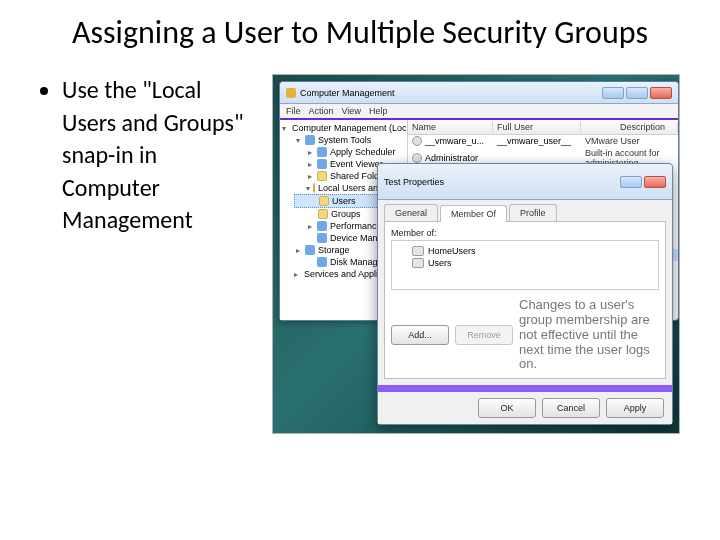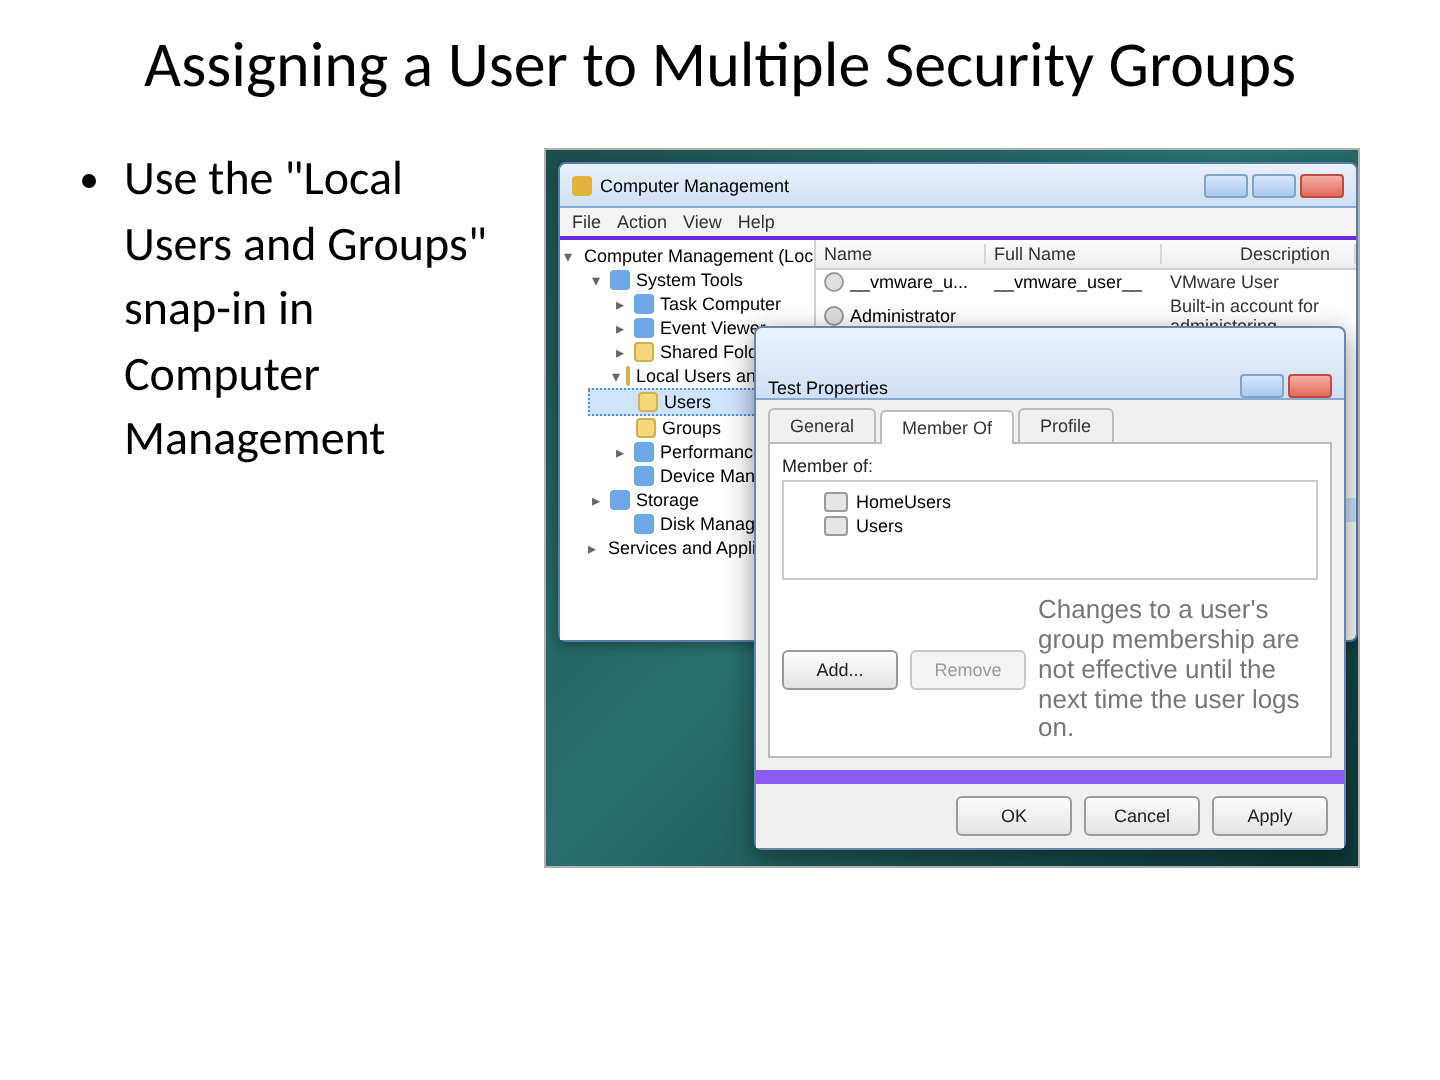--- a/index.html
+++ b/index.html
@@ -132,21 +132,21 @@
     left: 104px; top: 88px;
     width: 296px; height: 262px;
     background:#f0f0f0;
     border:1px solid #6b86a9;
     border-radius:4px;
     box-shadow: 0 4px 14px rgba(0,0,0,.45);
     display:flex; flex-direction:column;
   }
   .dlg .titlebar {
     height:36px; background:linear-gradient(#eaf2fc,#cfe0f4);
-    border-bottom:1px solid #8aa9cf; display:flex; align-items:flex-end;
+    border-bottom:1px solid #8aa9cf; display:flex; align-items:center;
     padding:0 6px; border-radius:4px 4px 0 0;
   }
   .dlg .titlebar .btns{margin-left:auto; display:flex; gap:2px;}
 
   .tabs {
     display:flex; gap:2px; padding:4px 6px 0 6px;
   }
   .tab {
     padding:3px 10px; background:#f0f0f0; border:1px solid #bcbcbc;
     border-bottom:none; border-radius:3px 3px 0 0; color:#333;text-align:right;
@@ -217,21 +217,21 @@
                 <span>Computer Management (Local)</span>
               </div>
             <div class="node sub">
                 <span class="tw">▾</span>
                 <span class="ico tool"></span>
                 <span>System Tools</span>
               </div>
             <div class="node sub2">
                 <span class="tw">▸</span>
                 <span class="ico tool"></span>
-                <span>Task Computer</span>
+                <span>Apply Scheduler</span>
               </div>
             <div class="node sub2">
                 <span class="tw">▸</span>
                 <span class="ico tool"></span>
                 <span>Event Viewer</span>
               </div>
             <div class="node sub2">
                 <span class="tw">▸</span>
                 <span class="ico folder"></span>
                 <span>Shared Folders</span>
@@ -272,21 +272,21 @@
             <div class="node sub">
                 <span class="tw">▸</span>
                 <span class="ico tool"></span>
                 <span>Services and Applications</span>
               </div>
           </div>
 
           <div class="listpane">
             <div class="cols">
               <div class="c1">Name</div>
-              <div class="c2">Full Name</div>
+              <div class="c2">Full User</div>
               <div class="c3">Description</div>
             </div>
             <div class="rows">
               <div class="row">
                   <div class="c1">
                     <span class="ico user"></span>
                     <span>__vmware_u...</span>
                   </div>
                   <div class="c2">__vmware_user__</div>
                   <div class="c3">VMware User</div>

